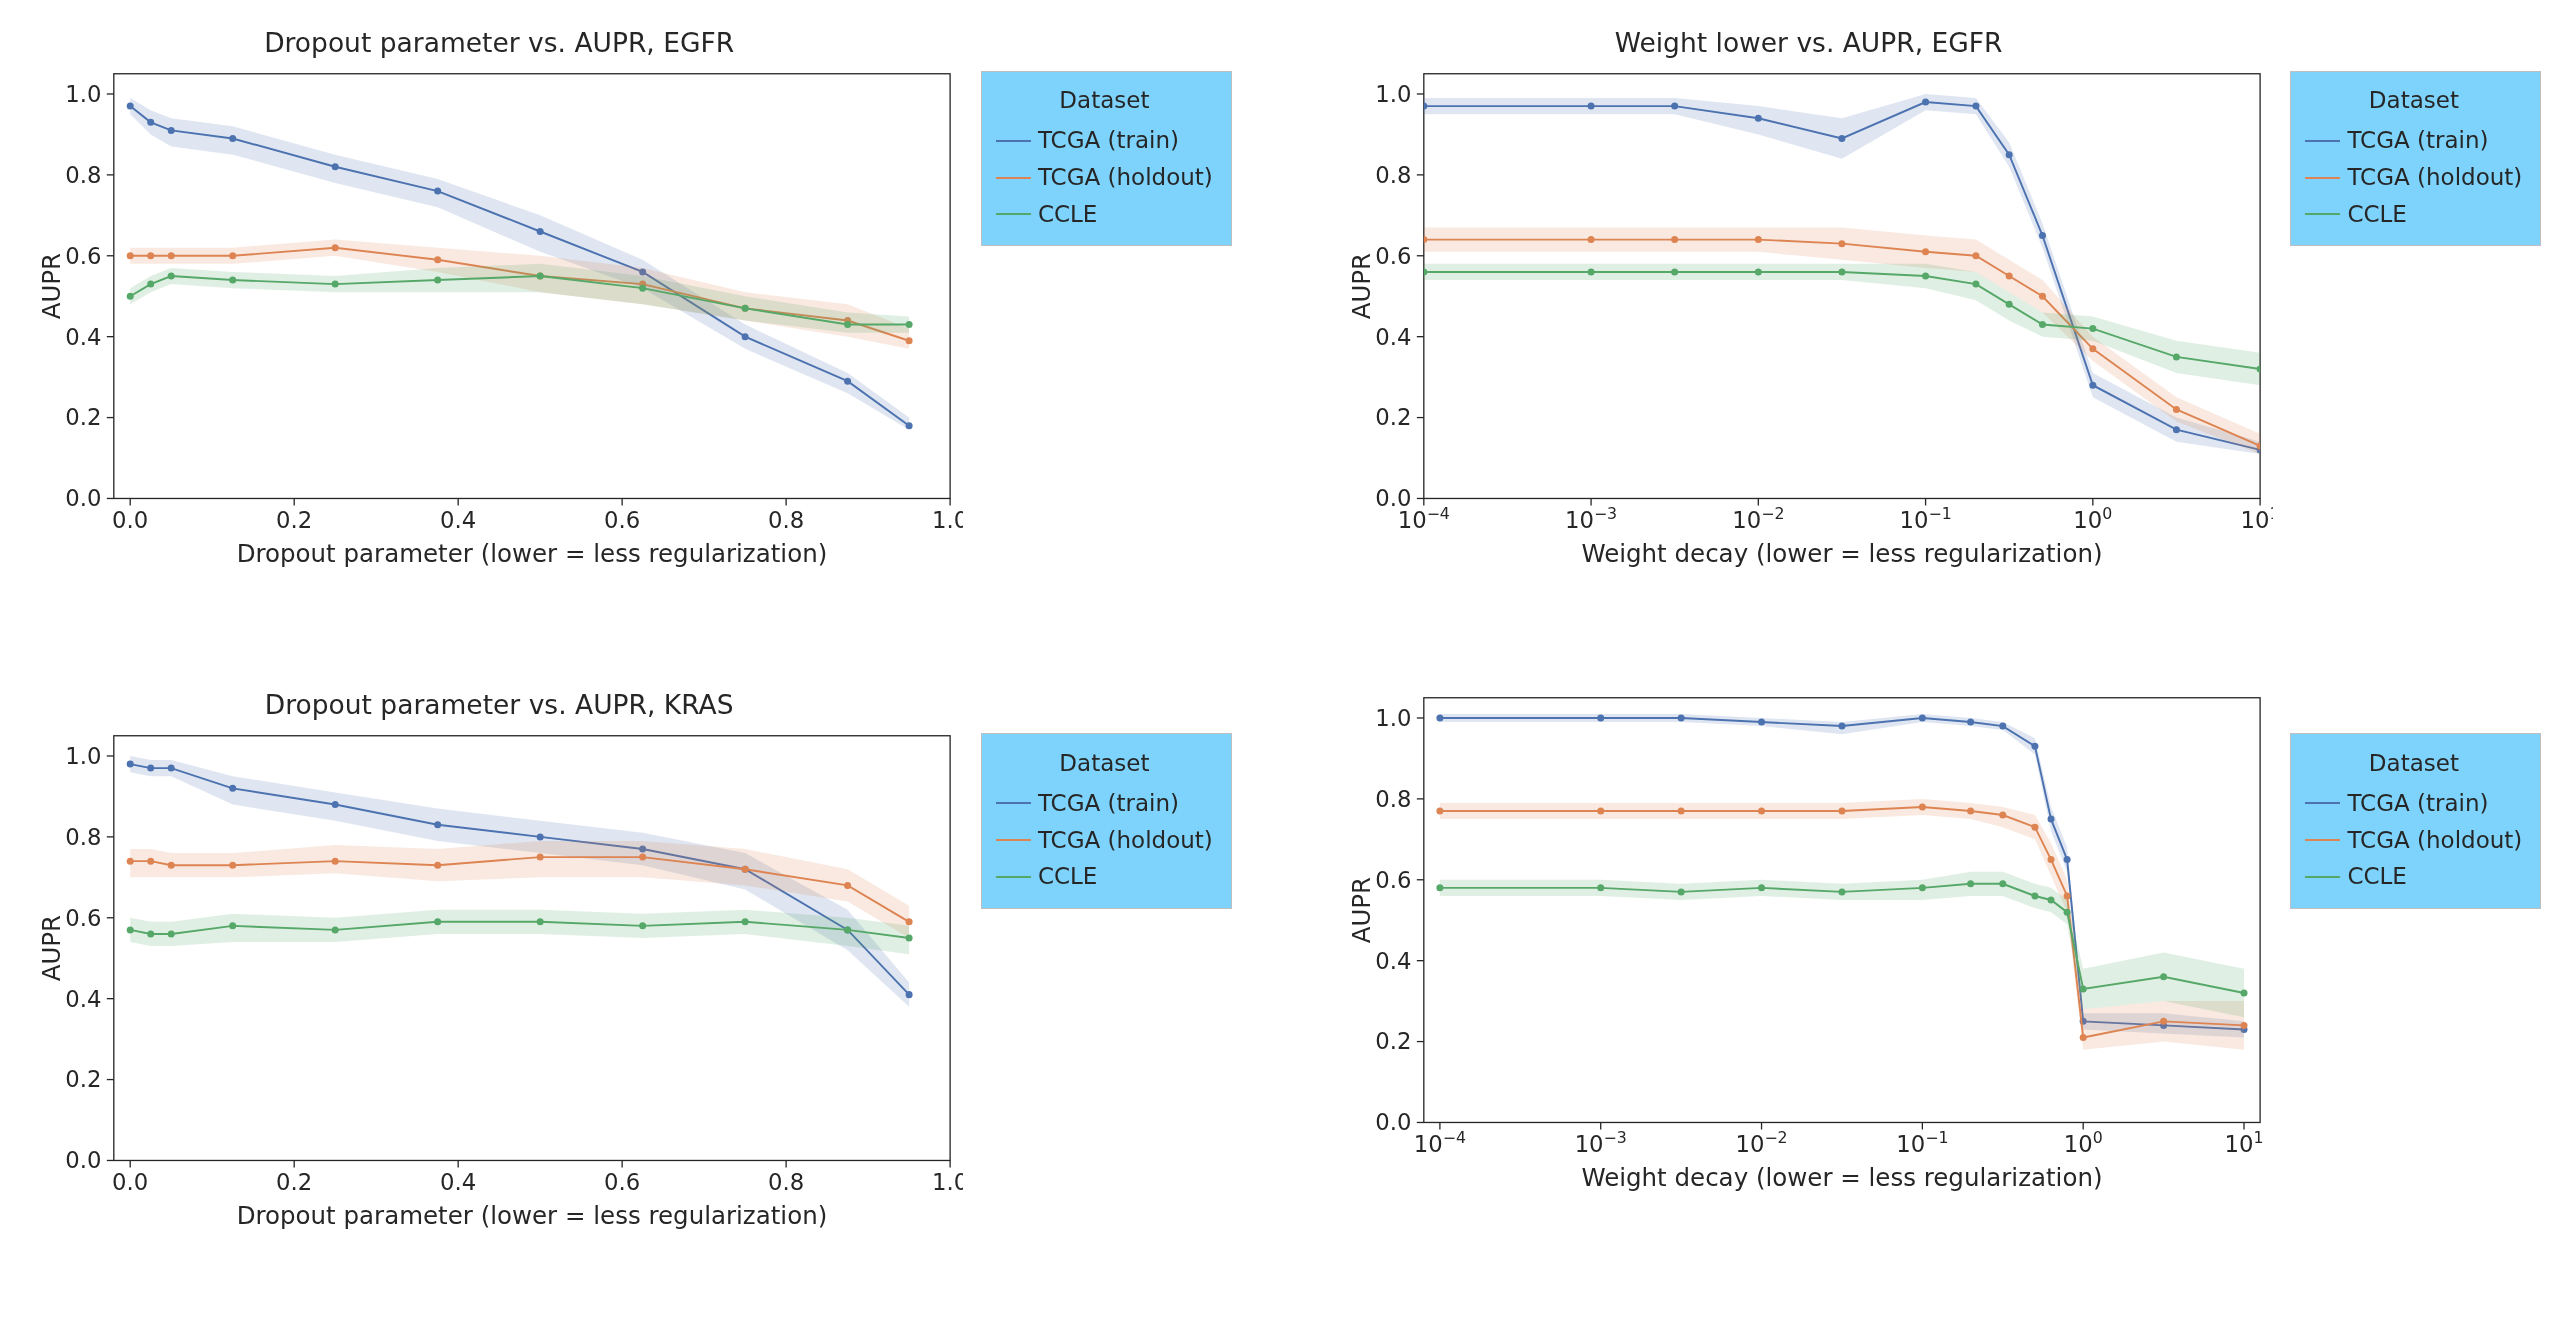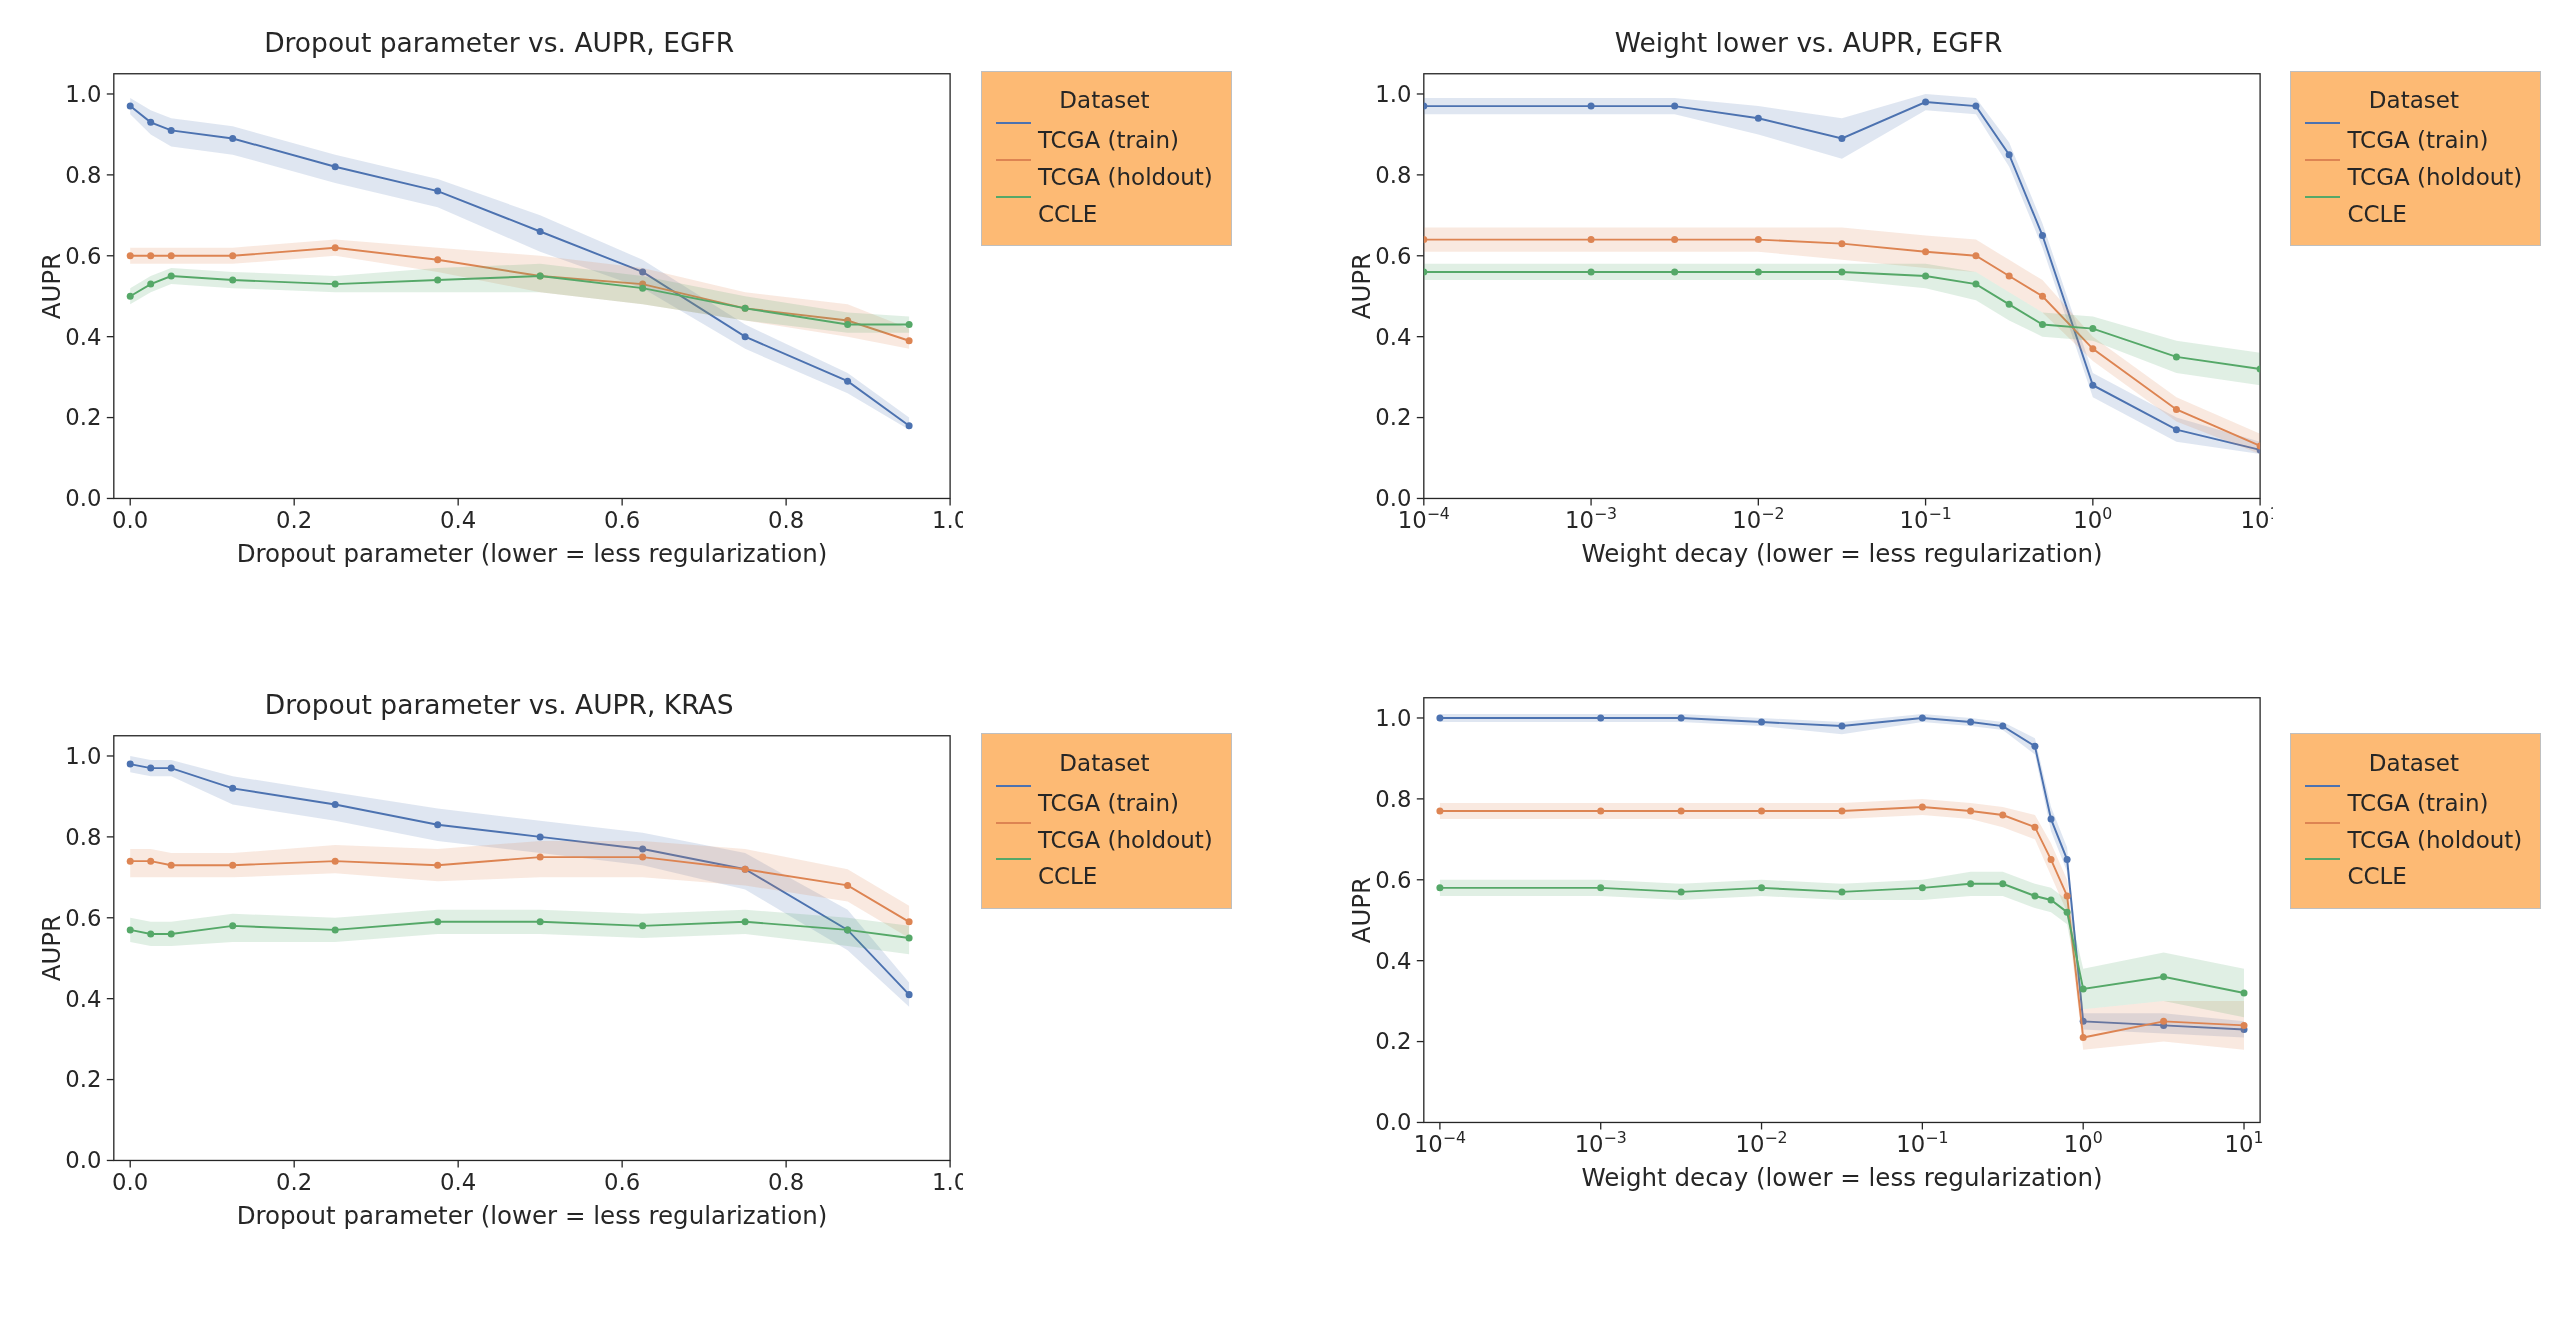--- a/index.html
+++ b/index.html
@@ -43,34 +43,35 @@
   }
   svg.chart {
     width: 100%;
     height: 100%;
     display: block;
   }
   .legend {
     margin-left: 17.7px;
     margin-top: 44px;
     border: 0.9px solid #bfbfbf;
-    background: #fdba74;
+    background: #7dd3fc;
     padding: 10.6px 17.7px 12.4px 14px;
     font-size: 23px;
     line-height: 1.6;
     box-sizing: border-box;
     height: fit-content;
   }
   .legend-title {
     text-align: center;
     font-size: 23px;
     margin-bottom: 3.5px;
   }
   .legend-row {
     display: flex;
+    align-items: center;
     gap: 7px;
     white-space: nowrap;
   }
   .legend-swatch {
     width: 35px;
     height: 0;
     border-top: 2.6px solid currentColor;
     display: inline-block;
   }
   text.axis-label { fill: #262626; }

